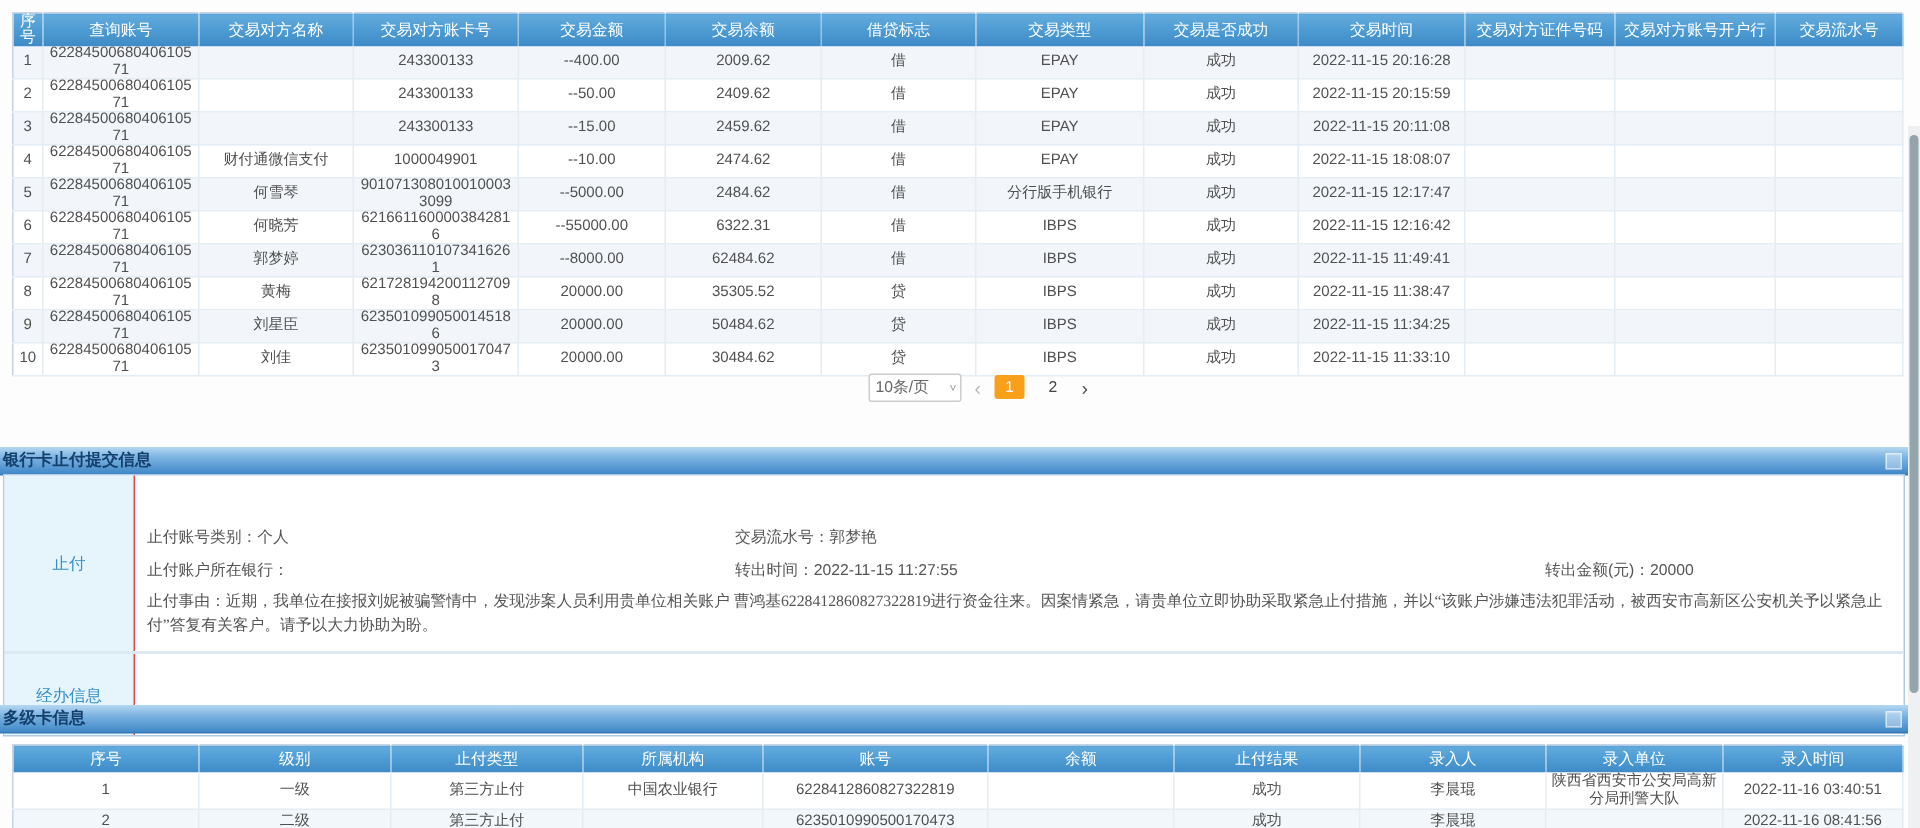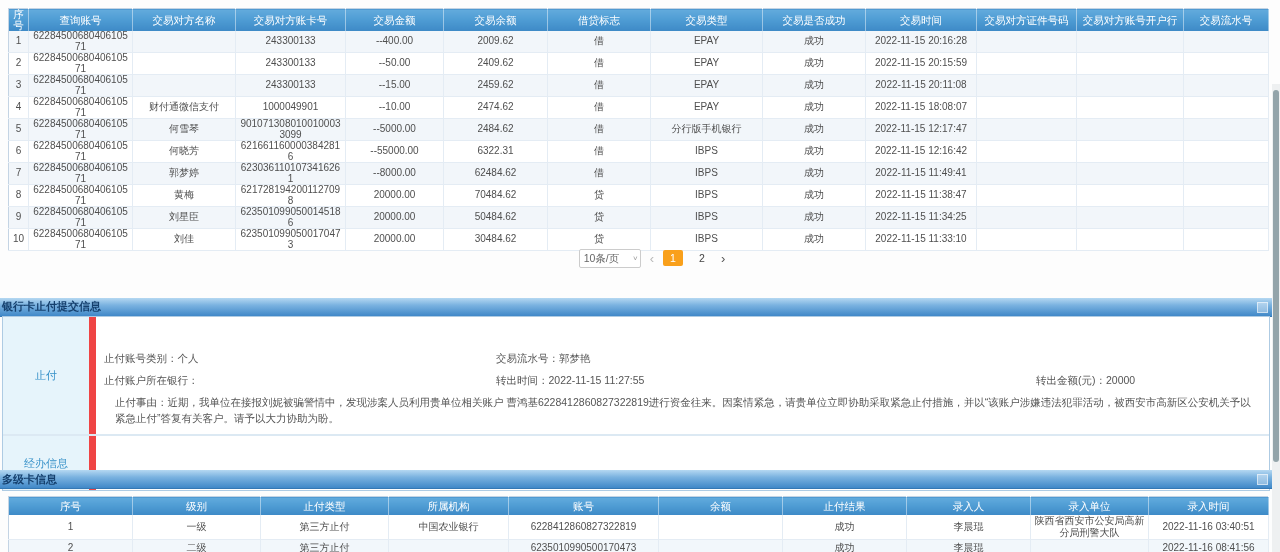--- a/index.html
+++ b/index.html
@@ -62,27 +62,27 @@
   
   .info-box{
     position:absolute;left:2px;top:316px;width:1266px;
     border:1px solid #aecbe3;background:#fff;
   }
   .info-row{display:flex;}
   .info-row + .info-row{border-top:2px solid #dce9f3;}
   .info-label{
     width:86px;background:#e6f4fb;color:#3590c8;font-size:11px;
     display:flex;align-items:center;justify-content:center;
-    border-right:7px solid #ef4444;flex-shrink:0;
+    border-right:1px solid #ef4444;flex-shrink:0;
   }
   .info-content{flex:1;padding:2px 0;margin-top:28px;}
   .pair-grid{display:grid;grid-template-columns:392px 540px auto;padding:0 0 0 8px;}
   .pair-grid span{line-height:22px;font-size:10.5px;color:#555;}
   .reason{
-    padding:3px 10px 6px 19px;font-size:10.5px;color:#555;line-height:16px;
+    padding:3px 10px 6px 8px;font-size:10.5px;color:#555;line-height:16px;font-family:Liberation Serif, serif;
   }
   
   .mc-wrap{position:absolute;left:8px;top:496px;width:1260px;}
   .mc-wrap table{border:1px solid #c4d4e4;}
   .mc-wrap th{height:18px;}
   .mc-wrap td{height:16px;line-height:12px;}
   .mc-wrap tr.r1 td{background:#fff;height:24px;}
   .mc-wrap tr.r2 td{background:#f2f7fb;}
   
   .scrollbar{position:absolute;right:0;top:84px;width:8px;height:468px;background:#eef0f1;}
@@ -230,21 +230,21 @@
           <td></td>
           <td></td>
           <td></td>
         </tr>
         <tr class="even">
           <td>8</td>
           <td>6228450068040610571</td>
           <td>黄梅</td>
           <td>6217281942001127098</td>
           <td>20000.00</td>
-          <td>70484.62</td>
+          <td>35305.52</td>
           <td>贷</td>
           <td>IBPS</td>
           <td>成功</td>
           <td>2022-11-15 11:38:47</td>
           <td></td>
           <td></td>
           <td></td>
         </tr>
         <tr class="odd">
           <td>9</td>
@@ -286,21 +286,21 @@
     <span class="caret">˅</span>
   </span>
   <span class="page-arrow prev">‹</span>
   <span style="display:flex;gap:9px;">
       <span class="page-num active">1</span>
       <span class="page-num">2</span>
     </span>
   <span class="page-arrow next">›</span>
 </div>
 
-<div class="section-bar" style="top:298px;font-family:Liberation Mono, monospace;">
+<div class="section-bar" style="top:298px;">
   <span>银行卡止付提交信息</span>
   <span class="collapse-icon"></span>
 </div>
 
 <div class="info-box">
   <div class="info-row">
     <div class="info-label">止付</div>
     <div class="info-content">
       <div class="pair-grid">
         <span>止付账号类别：个人</span>

